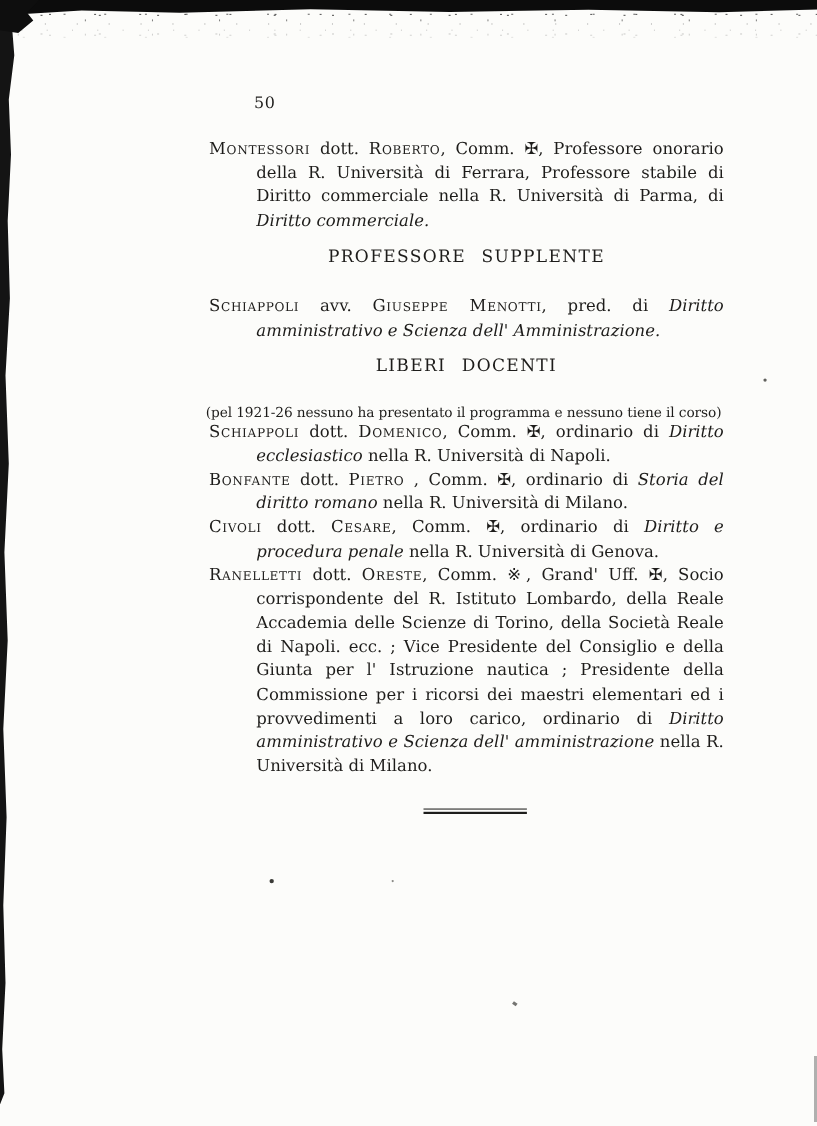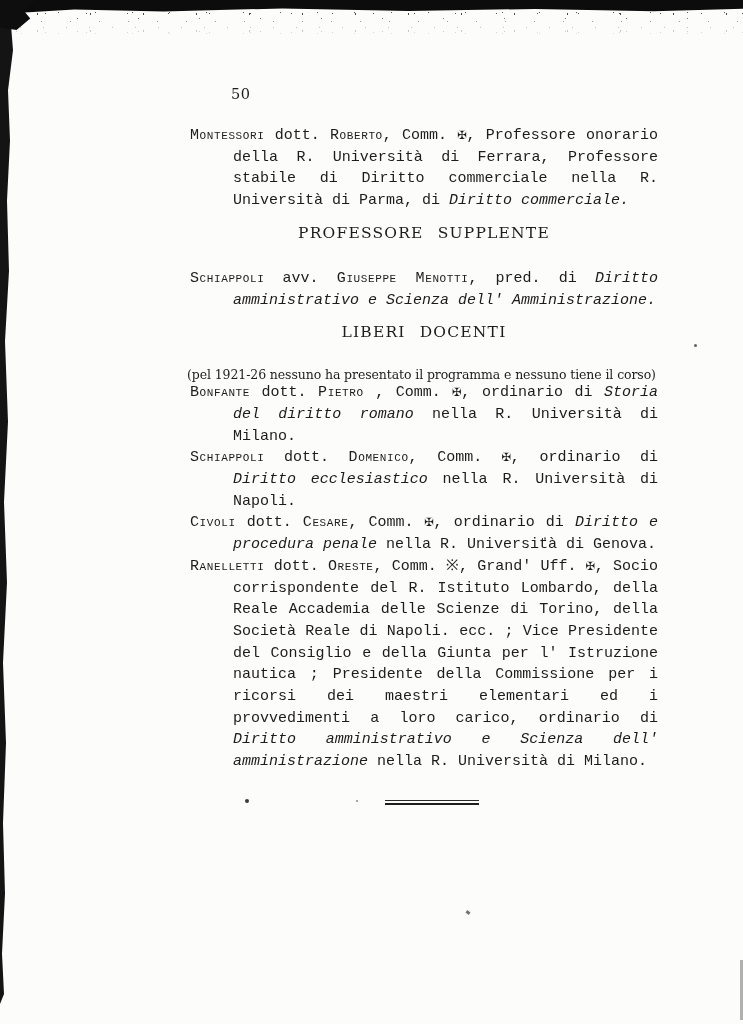--- a/index.html
+++ b/index.html
@@ -44,21 +44,21 @@
   
   .page-number{
     position:absolute;left:231px;top:86px;
     font-size:14.5px;letter-spacing:.5px;
   }
   .text-column{
     position:absolute;left:190px;top:125px;width:468px;
   }
   .entry{
     font-size:15px;line-height:21.7px;text-align:justify;
-    padding-left:43px;text-indent:-43px;margin:0;font-family:Liberation Mono, monospace;
+    padding-left:43px;text-indent:-43px;margin:0;
   }
   .entry .sc{font-variant:small-caps;letter-spacing:.6px;}
   .entry .i{font-style:italic;}
   .heading{
     font-size:15.5px;text-align:center;letter-spacing:1.2px;word-spacing:8px;
     margin:12px 0 26px 0;
   }
   .note{
     font-size:12.5px;letter-spacing:-.1px;white-space:nowrap;
     margin:0 0 0 -3px;
@@ -87,20 +87,20 @@
   <div class="speck" style="left:630px;top:656px;width:2px;height:2px;opacity:.5;"></div>
 
   <div class="page-number">50</div>
 
   <div class="text-column">
       <div class="entry"><span class="sc">Montessori</span><span> dott. </span><span class="sc">Roberto</span><span>, Comm. ✠, Professore onorario della R. Università di Ferrara, Professore stabile di Diritto commerciale nella R. Università di Parma, di </span><span class="i">Diritto commerciale.</span></div>
       <div class="heading">PROFESSORE SUPPLENTE</div>
       <div class="entry"><span class="sc">Schiappoli</span><span> avv. </span><span class="sc">Giuseppe Menotti</span><span>, pred. di </span><span class="i">Diritto amministrativo e Scienza dell' Amministrazione.</span></div>
       <div class="heading">LIBERI DOCENTI</div>
       <div class="note">(pel 1921-26 nessuno ha presentato il programma e nessuno tiene il corso)</div>
+      <div class="entry"><span class="sc">Schiappoli</span><span> dott. </span><span class="sc">Domenico</span><span>, Comm. ✠, ordinario di </span><span class="i">Diritto ecclesiastico</span><span> nella R. Università di Napoli.</span></div>
       <div class="entry"><span class="sc">Bonfante</span><span> dott. </span><span class="sc">Pietro</span><span> , Comm. ✠, ordinario di </span><span class="i">Storia del diritto romano</span><span> nella R. Università di Milano.</span></div>
-      <div class="entry"><span class="sc">Schiappoli</span><span> dott. </span><span class="sc">Domenico</span><span>, Comm. ✠, ordinario di </span><span class="i">Diritto ecclesiastico</span><span> nella R. Università di Napoli.</span></div>
       <div class="entry"><span class="sc">Civoli</span><span> dott. </span><span class="sc">Cesare</span><span>, Comm. ✠, ordinario di </span><span class="i">Diritto e procedura penale</span><span> nella R. Università di Genova.</span></div>
       <div class="entry"><span class="sc">Ranelletti</span><span> dott. </span><span class="sc">Oreste</span><span>, Comm. ※, Grand' Uff. ✠, Socio corrispondente del R. Istituto Lombardo, della Reale Accademia delle Scienze di Torino, della Società Reale di Napoli. ecc. ; Vice Presidente del Consiglio e della Giunta per l' Istruzione nautica ; Presidente della Commissione per i ricorsi dei maestri elementari ed i provvedimenti a loro carico, ordinario di </span><span class="i">Diritto amministrativo e Scienza dell' amministrazione</span><span> nella R. Università di Milano.</span></div>
       <div class="divider"></div>
     </div>
 
 </div>
 
 </body></html>

